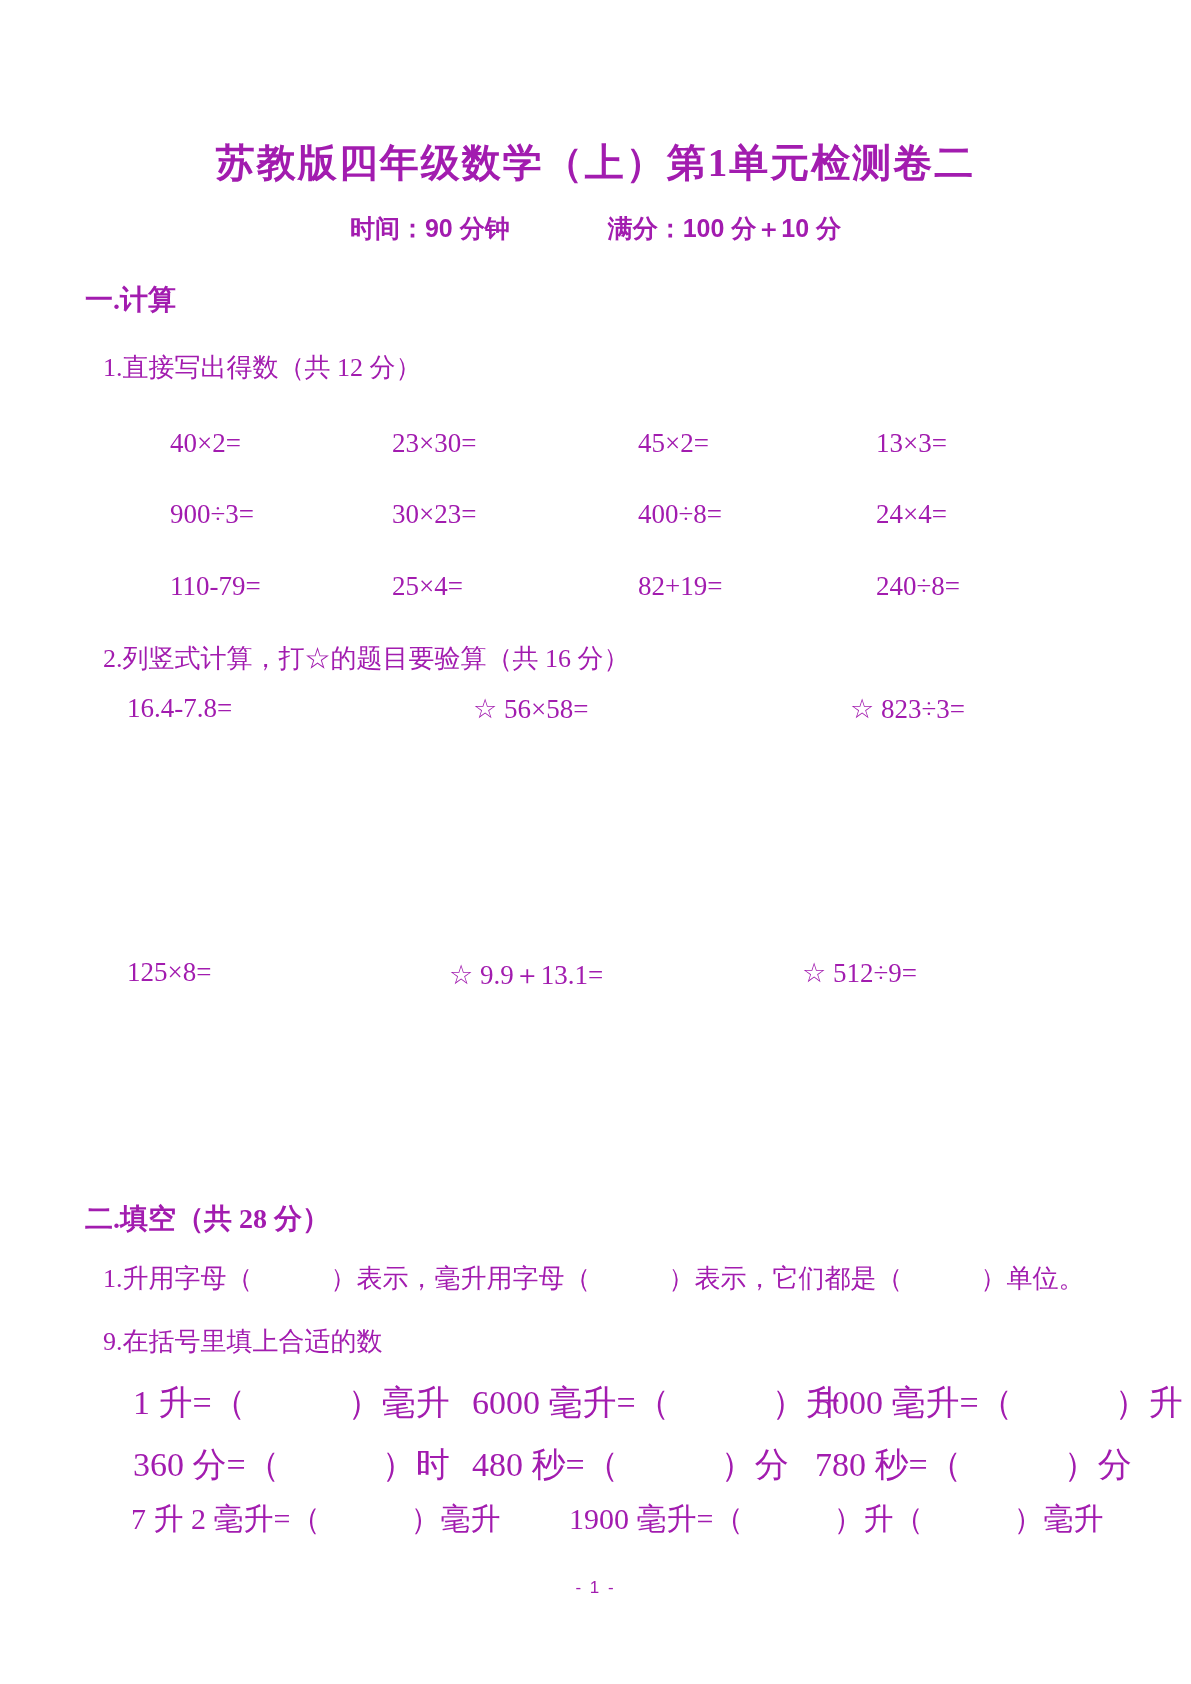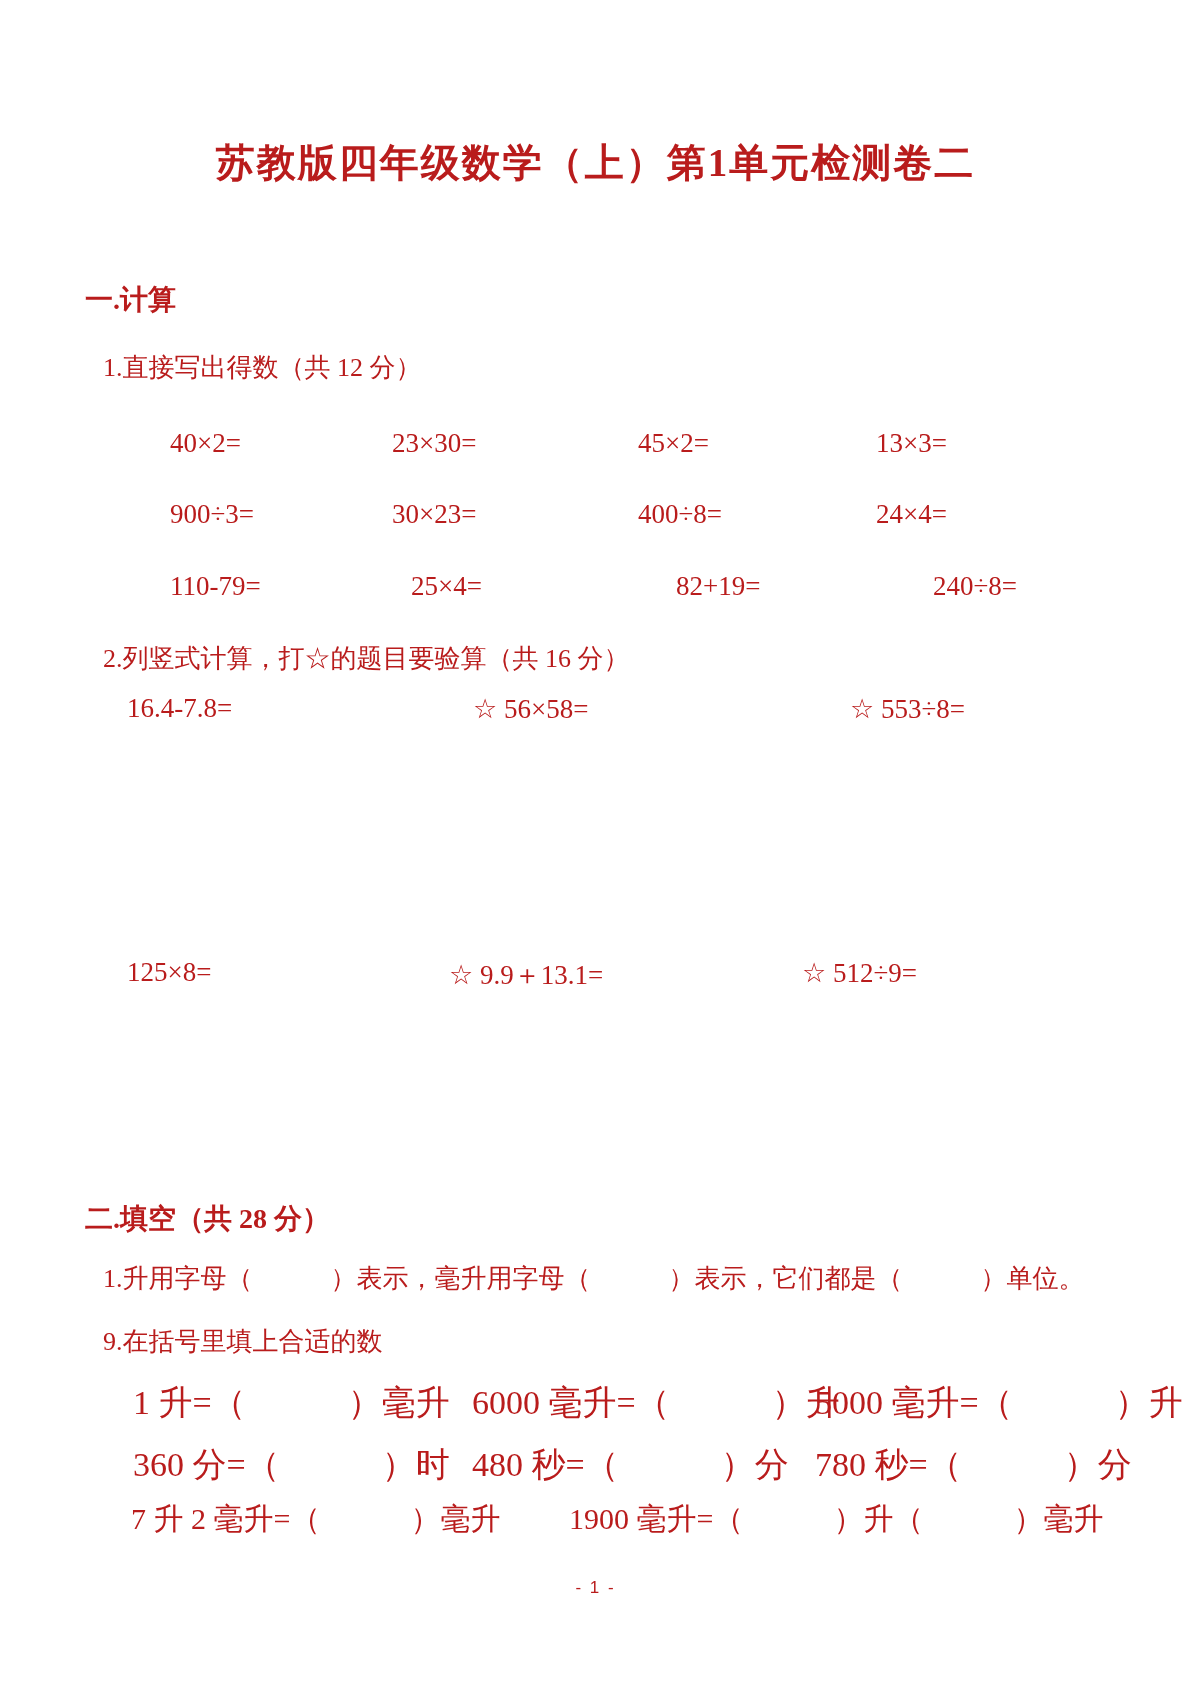--- a/index.html
+++ b/index.html
@@ -1,20 +1,20 @@
 <!DOCTYPE html>
 <html><head>
 <meta charset="utf-8">
 <style>
   html,body{margin:0;padding:0;background:#ffffff;}
   .page{
     position:relative;
     width:1191px;height:1684px;
     background:#ffffff;
-    color:#b91c1c;
+    color:#a21caf;
     font-family:"Liberation Serif","DejaVu Serif",serif;
     overflow:hidden;
   }
   .title{
     position:absolute;top:136px;left:0;width:100%;
     text-align:center;
     font-size:39px;font-weight:700;
     letter-spacing:2px;
     font-family:"Liberation Serif","DejaVu Serif",serif;
   }
@@ -39,21 +39,21 @@
   #q2-label{top:641px;}
   #s2q1-line{top:1261px;width:1000px;}
   #s2q2-label{top:1324px;}
   .row4{
     position:absolute;left:138px;
     display:grid;grid-template-columns:222px 246px 238px auto;
     font-size:27px;white-space:pre;margin-left:32px;
   }
   #oral-row-0{top:428px;}
   #oral-row-1{top:499px;}
-  #oral-row-2{top:571px;gap:19px;}
+  #oral-row-2{top:571px;}
   .row3v{
     position:absolute;left:127px;
     display:grid;grid-template-columns:322px 353px auto;
     font-size:27px;white-space:pre;
   }
   #vert-row-0{top:693px;gap:24px;}
   #vert-row-1{top:957px;}
   .rowf{
     position:absolute;left:133px;
     display:grid;grid-template-columns:339px 343px auto;
@@ -74,20 +74,24 @@
     letter-spacing:2px;
   }
 </style>
 </head>
 <body>
 
 <div class="page">
 
   <div class="title">苏教版四年级数学（上）第1单元检测卷二</div>
 
+  <div class="subtitle">
+    <span>时间：90 分钟</span>
+    <span>满分：100 分＋10 分</span>
+  </div>
 
   <div class="sec-heading" id="sec1-heading">一.计算</div>
 
   <div class="q-label" id="q1-label">1.直接写出得数（共 12 分）</div>
 
   <div class="row4" id="oral-row-0">
     <span>40×2=</span>
     <span>23×30=</span>
     <span>45×2=</span>
     <span>13×3=</span>
@@ -103,21 +107,21 @@
     <span>25×4=</span>
     <span>82+19=</span>
     <span>240÷8=</span>
   </div>
 
   <div class="q-label" id="q2-label">2.列竖式计算，打☆的题目要验算（共 16 分）</div>
 
   <div class="row3v" id="vert-row-0">
     <span>16.4-7.8=</span>
     <span>☆ 56×58=</span>
-    <span>☆ 553÷8=</span>
+    <span>☆ 823÷3=</span>
   </div>
   <div class="row3v" id="vert-row-1">
     <span>125×8=</span>
     <span>☆ 9.9＋13.1=</span>
     <span>☆ 512÷9=</span>
   </div>
 
   <div class="sec-heading" id="sec2-heading">二.填空（共 28 分）</div>
 
   <div class="q-label" id="s2q1-line">1.升用字母（　　　）表示，毫升用字母（　　　）表示，它们都是（　　　）单位。</div>

